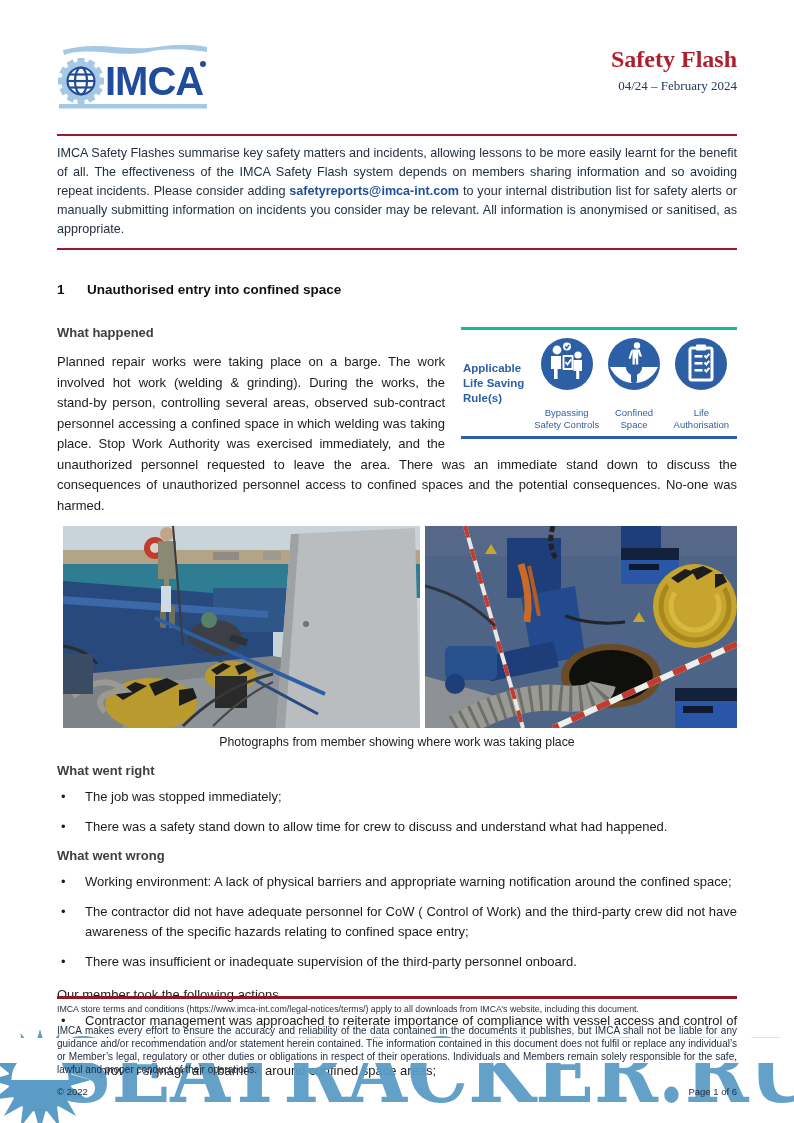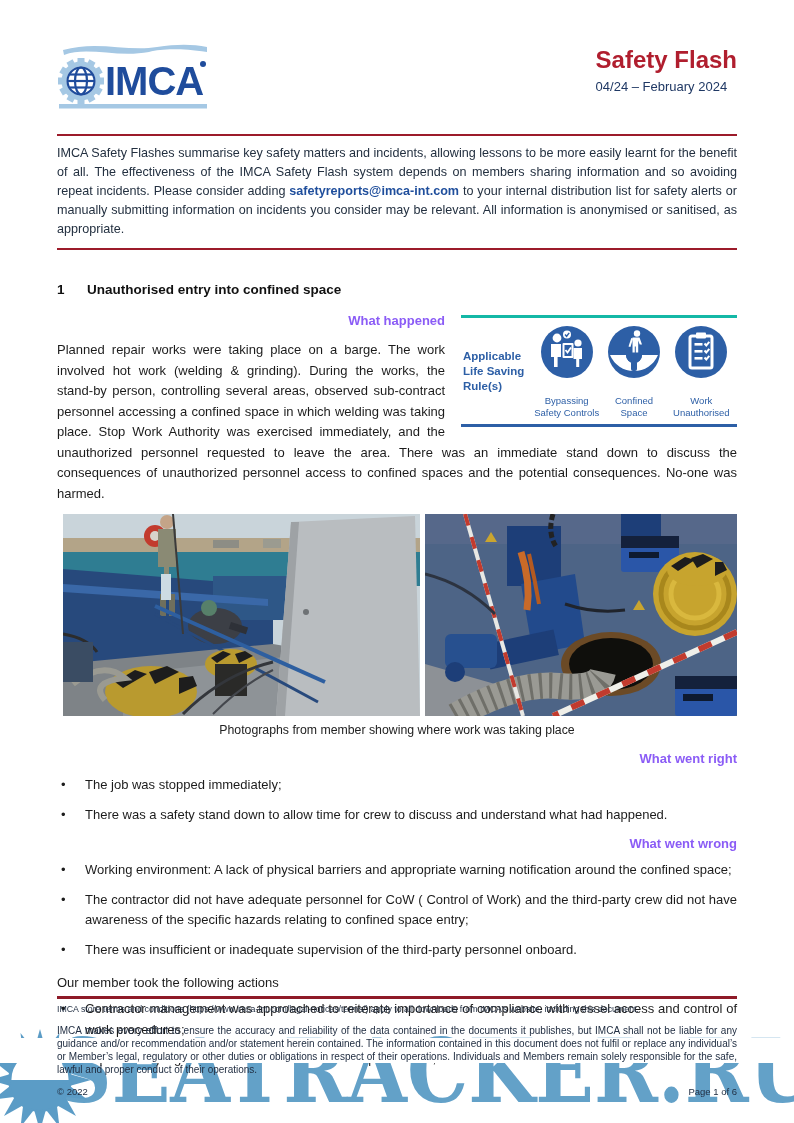--- a/index.html
+++ b/index.html
@@ -1,32 +1,32 @@
 <!DOCTYPE html>
 <html><head>
 <meta charset="utf-8">
 <style>
   html,body{margin:0;padding:0;background:#e8e8e8;}
   .page{position:relative;width:794px;height:1123px;margin:0 auto;background:#ffffff;
         font-family:"Liberation Sans",sans-serif;color:#1c1c1c;overflow:hidden;}
   .content{padding:0 57px;}
   
   .header{display:flex;justify-content:space-between;align-items:flex-start;padding:36px 57px 0;}
-  .brand-right{padding-top:10px;}
+  .brand-right{text-align:right;padding-top:10px;font-family:Liberation Serif, serif;}
   .title{font-size:24px;font-weight:bold;color:#b01e2e;letter-spacing:0;}
   .issue{font-size:13px;color:#1f3864;margin-top:5px;}
   .rule{height:2px;background:#9c1b2a;border:none;margin:0;}
   .rule1{margin-top:16px;}
   
   .intro{font-size:12.6px;line-height:19px;text-align:justify;color:#233040;margin:8px 0 9px;}
   .email{font-weight:bold;color:#1f4e9c;text-decoration:none;}
   
   .sec-head{display:flex;font-weight:bold;font-size:13.5px;color:#111;margin-top:32px;}
   .sec-num{width:30px;}
-  .sub-head{font-weight:bold;font-size:13px;color:#8b5cf6;margin:16px 0 0;text-align:right;}
+  .sub-head{font-weight:bold;font-size:13px;color:#404040;margin:28px 0 0;}
   .body-just{font-size:13px;line-height:20.5px;text-align:justify;margin:12px 0 0;}
   
   .lsr-box{float:right;width:276px;margin:2px 0 10px 16px;border-top:3px solid #14b8a6;
            border-bottom:3px solid #2d5fa6;padding:7px 2px 5px;box-sizing:border-box;
            display:flex;align-items:center;}
   .lsr-label{width:66px;font-weight:bold;color:#2d5fa6;font-size:11.5px;line-height:1.3;margin-right:4px;}
   .lsr-rule{flex:1;text-align:center;}
   .lsr-rule svg{display:block;margin:0 auto;}
   .lsr-cap{font-size:9.5px;color:#2d5fa6;line-height:1.25;margin-top:16px;}
   
@@ -157,21 +157,21 @@
               <rect x="20.5" y="18" width="8" height="2.6"></rect>
               <rect x="20.5" y="25" width="8" height="2.6"></rect>
               <rect x="20.5" y="32" width="8" height="2.6"></rect>
             </g>
             <g stroke="#ffffff" stroke-width="2" fill="none">
               <path d="M30.5,18.5 l1.8,2 l3,-3.6"></path>
               <path d="M30.5,25.5 l1.8,2 l3,-3.6"></path>
               <path d="M30.5,32.5 l1.8,2 l3,-3.6"></path>
             </g>
           </svg>
-          <div class="lsr-cap">Work Unauthorised</div>
+          <div class="lsr-cap">Life Authorisation</div>
         </div>
       </aside>
 
       <h3 class="sub-head">What happened</h3>
       <p class="body-just">Planned repair works were taking place on a barge. The work involved hot work (welding &amp; grinding). During the works, the stand-by person, controlling several areas, observed sub-contract personnel accessing a confined space in which welding was taking place. Stop Work Authority was exercised immediately, and the unauthorized personnel requested to leave the area. There was an immediate stand down to discuss the consequences of unauthorized personnel access to confined spaces and the potential consequences. No-one was harmed.</p>
     </div>
 
     <div class="photos">
       <svg width="357" height="202" viewBox="0 0 357 202">
         <rect width="357" height="202" fill="#c9d4da"></rect>

